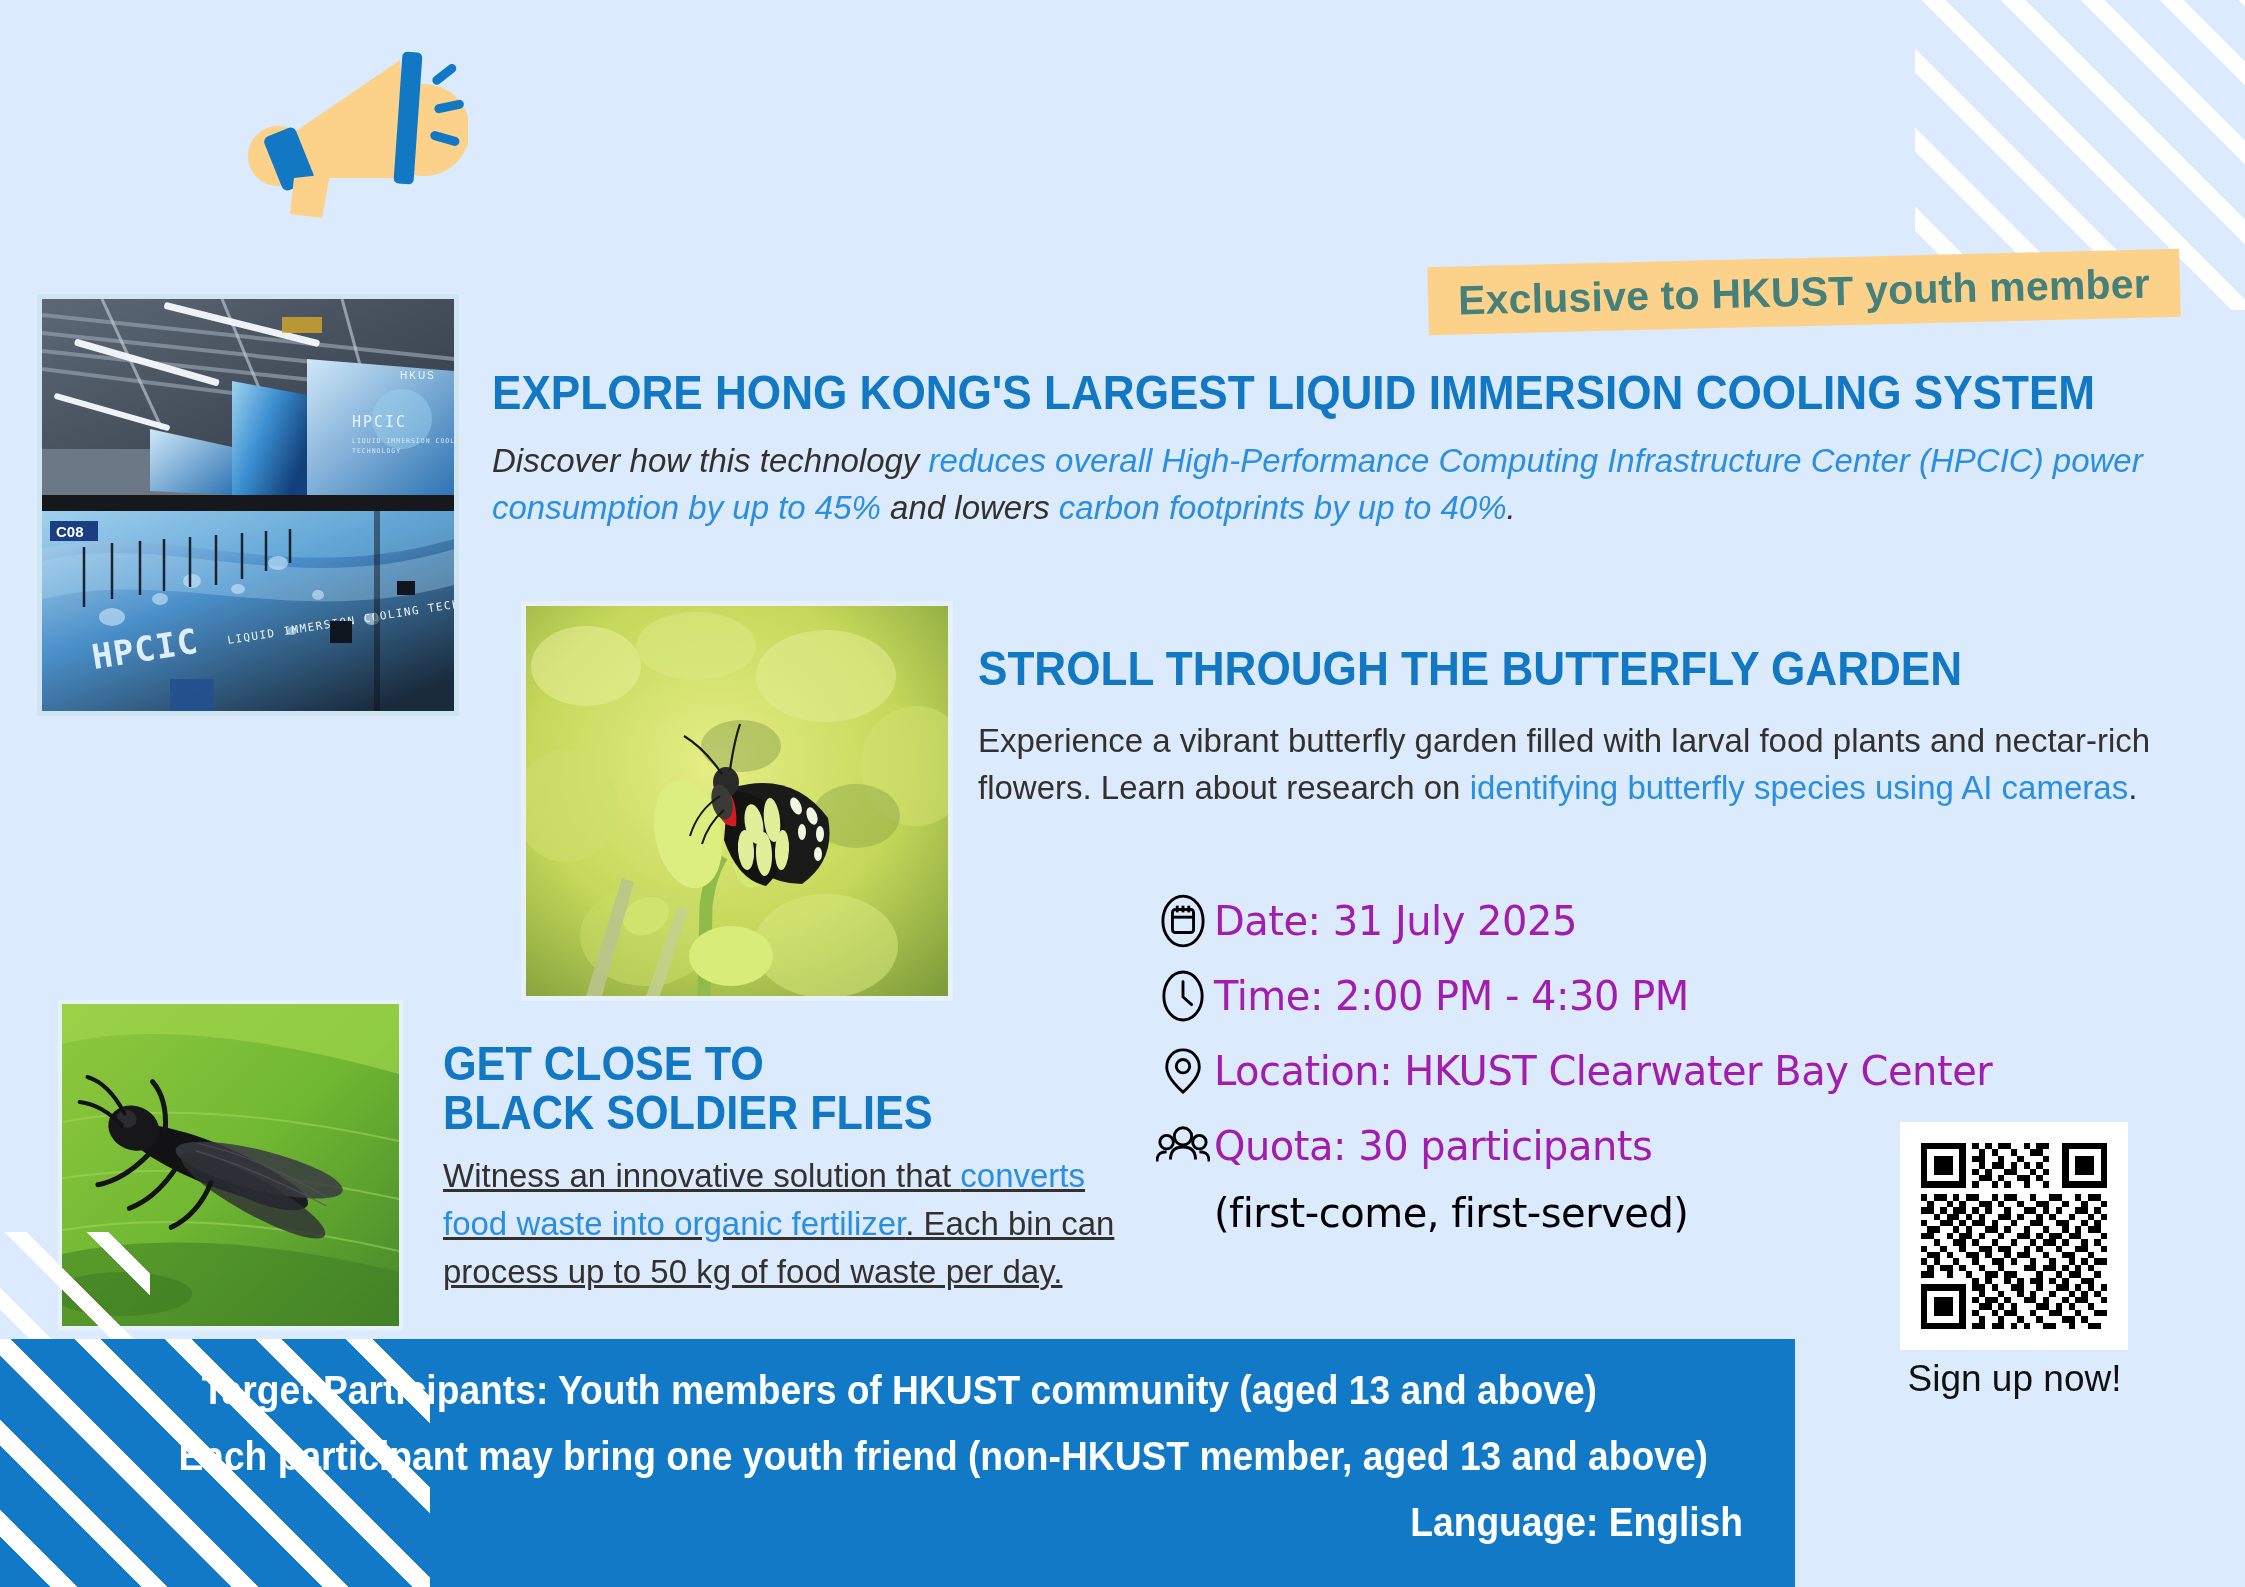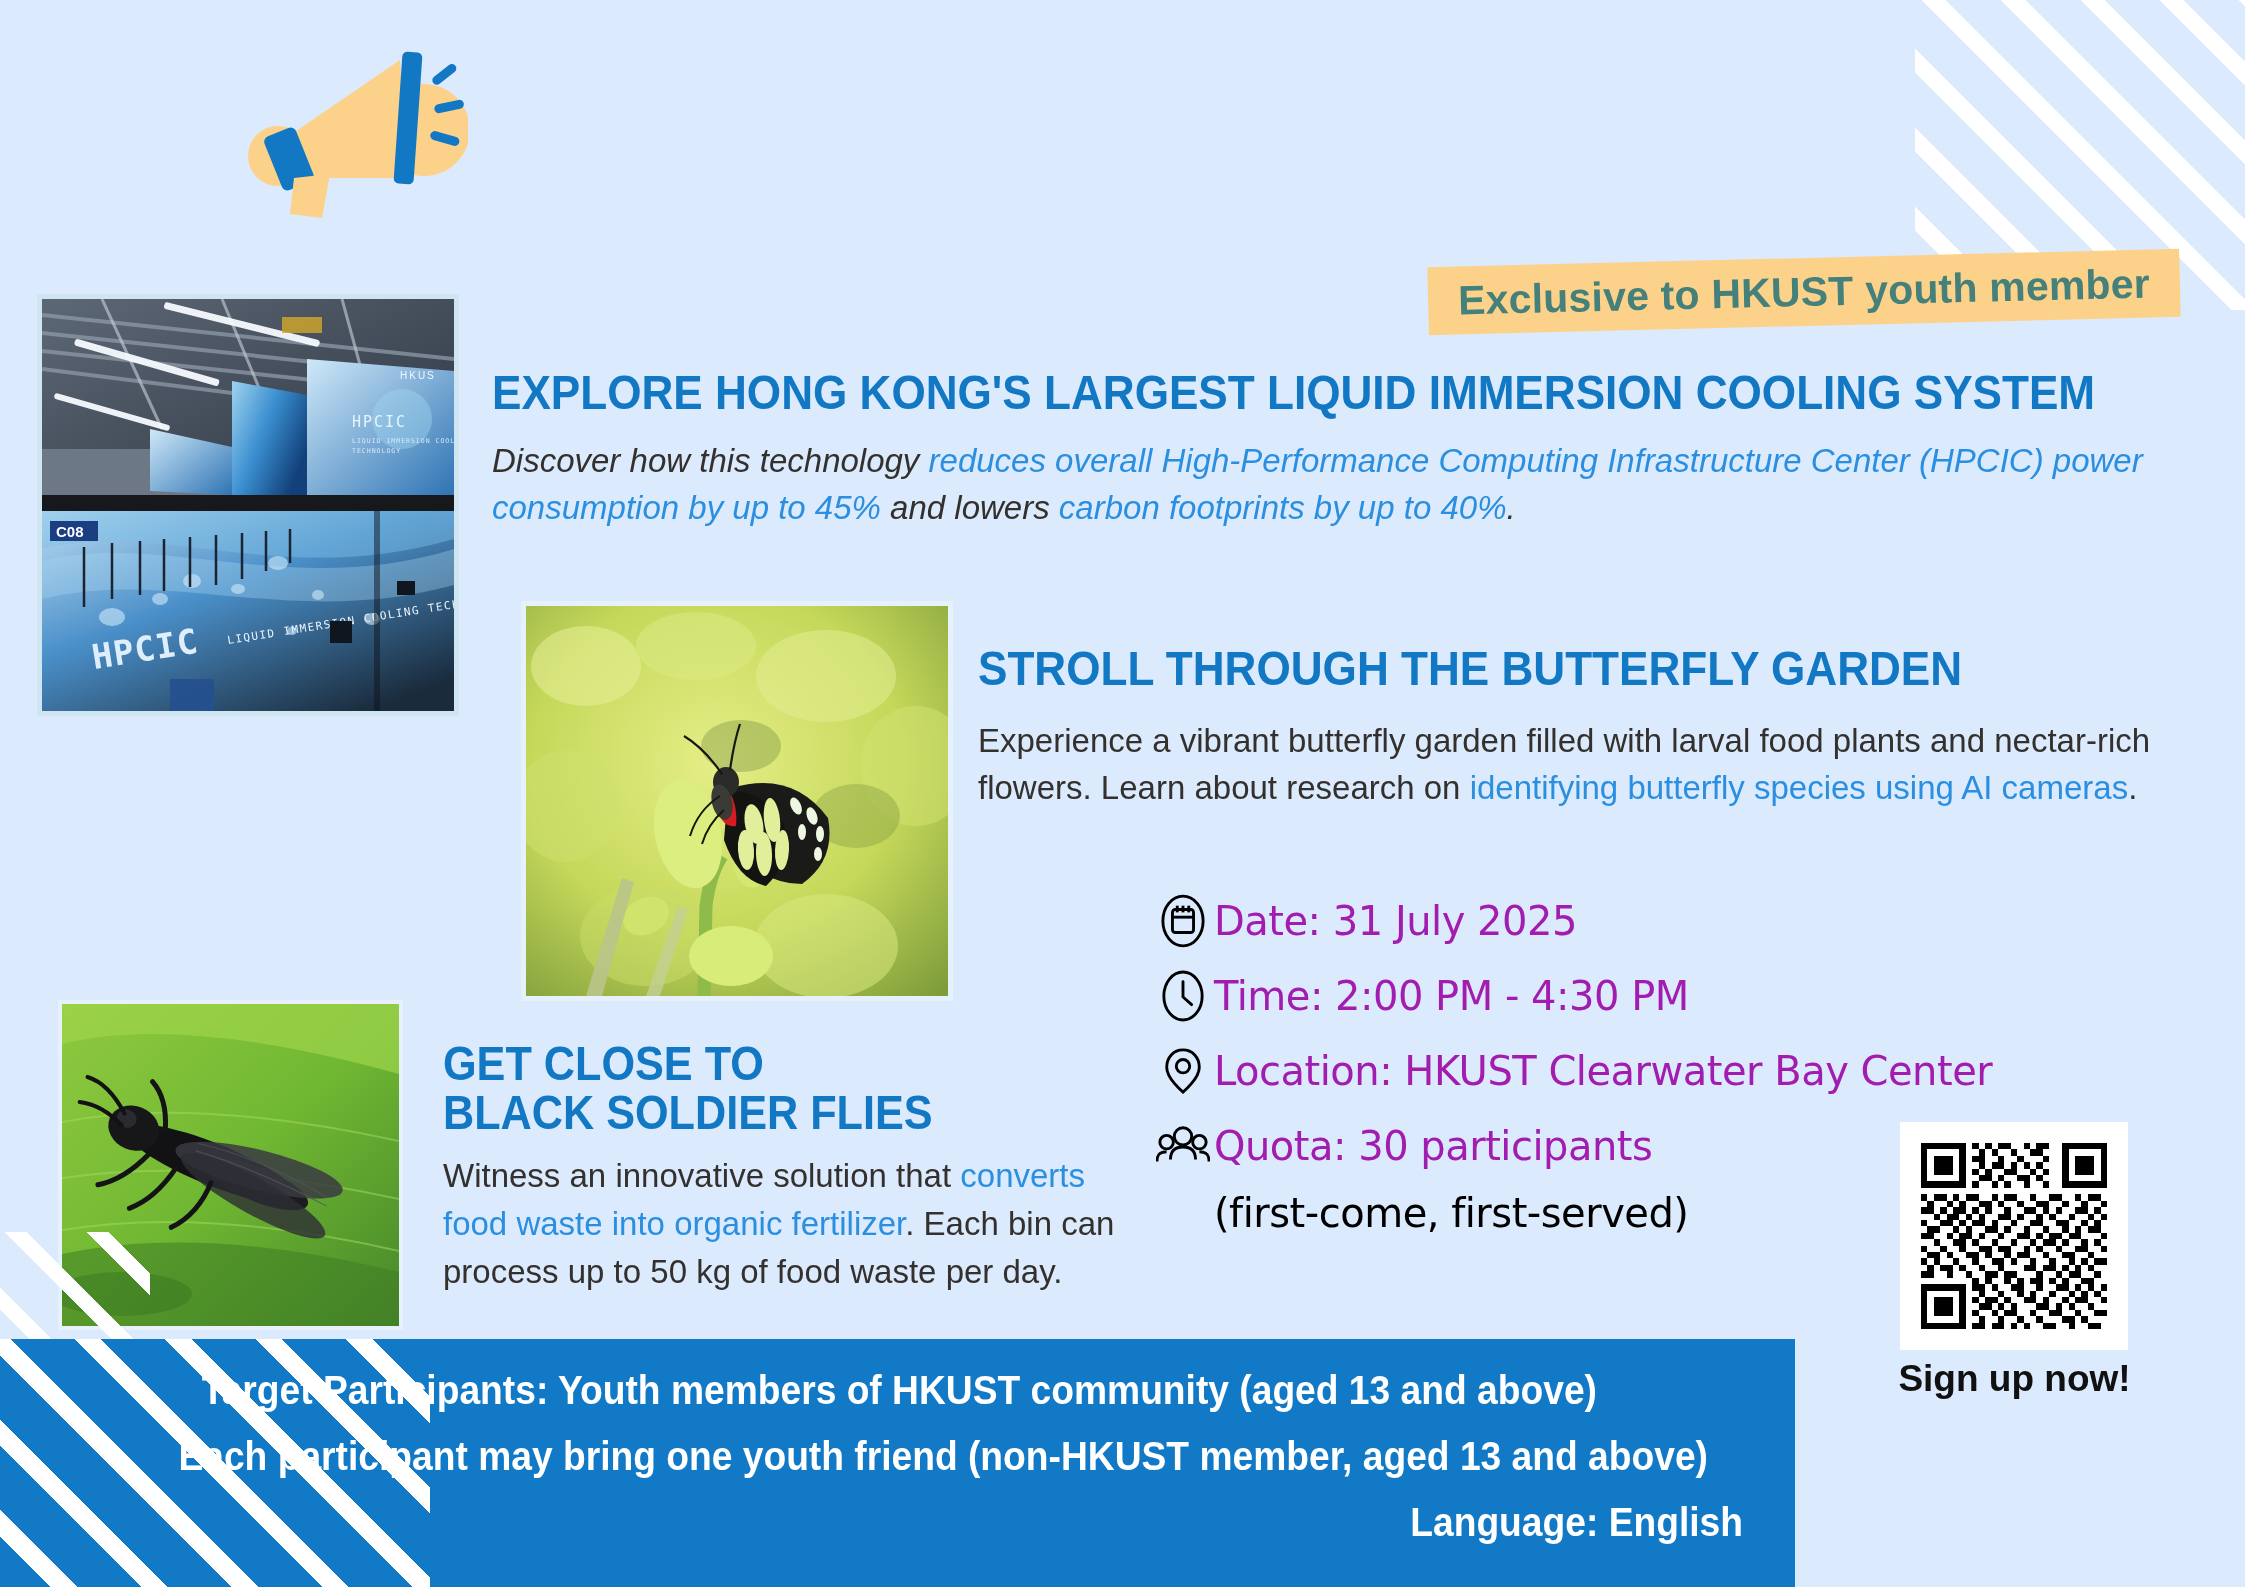--- a/index.html
+++ b/index.html
@@ -92,21 +92,21 @@
   #sec1{position:absolute;left:492px;top:364px;width:1420px;}
   #sec1 .sec-head{font-size:49px;white-space:nowrap;}
   #sec1 .sec-body{margin-top:18px;width:1710px;font-style:italic;}
 
   #sec2{position:absolute;left:978px;top:640px;width:1230px;}
   #sec2 .sec-head{font-size:49px;white-space:nowrap;}
   #sec2 .sec-body{margin-top:22px;width:1225px;}
 
   #sec3{position:absolute;left:443px;top:1040px;width:700px;}
   #sec3 .sec-head{font-size:48px;line-height:1.02;}
-  #sec3 .sec-body{margin-top:14px;width:690px;line-height:1.45;}
+  #sec3 .sec-body{margin-top:14px;width:690px;line-height:1.45;text-decoration:underline;}
 
   
   .details{position:absolute;left:1152px;top:890px;width:1000px;}
   .detail-row{display:flex;align-items:center;margin-bottom:13px;}
   .detail-icon{width:62px;height:62px;flex:0 0 62px;display:flex;
       align-items:center;justify-content:center;}
   .detail-text{
     font-family:"DejaVu Sans",sans-serif;
     font-weight:normal;font-size:40px;color:#a21caf;
     letter-spacing:-0.5px;white-space:nowrap;
@@ -116,21 +116,21 @@
     font-weight:normal;font-size:40px;color:#000;
     margin-left:62px;margin-top:10px;letter-spacing:-0.5px;
   }
 
   
   .qr-box{position:absolute;left:1900px;top:1122px;width:228px;height:228px;
       background:#fff;display:flex;align-items:center;justify-content:center;z-index:4;}
   .qr-code{width:186px;height:186px;}
   .signup{
     position:absolute;left:1882px;top:1358px;width:265px;text-align:center;
-    font-family:"Liberation Sans",sans-serif;font-weight:bold;font-size:37px;
+    font-family:"Liberation Sans",sans-serif;font-weight:normal;font-size:37px;
     color:#111;z-index:4;
   }
 
   
   .footer{
     position:absolute;left:0;bottom:0;width:1795px;height:248px;
     background:#1179c6;overflow:hidden;z-index:3;
   }
   .footer-inner{position:absolute;right:52px;top:30px;width:1720px;z-index:7;
       text-align:right;}

